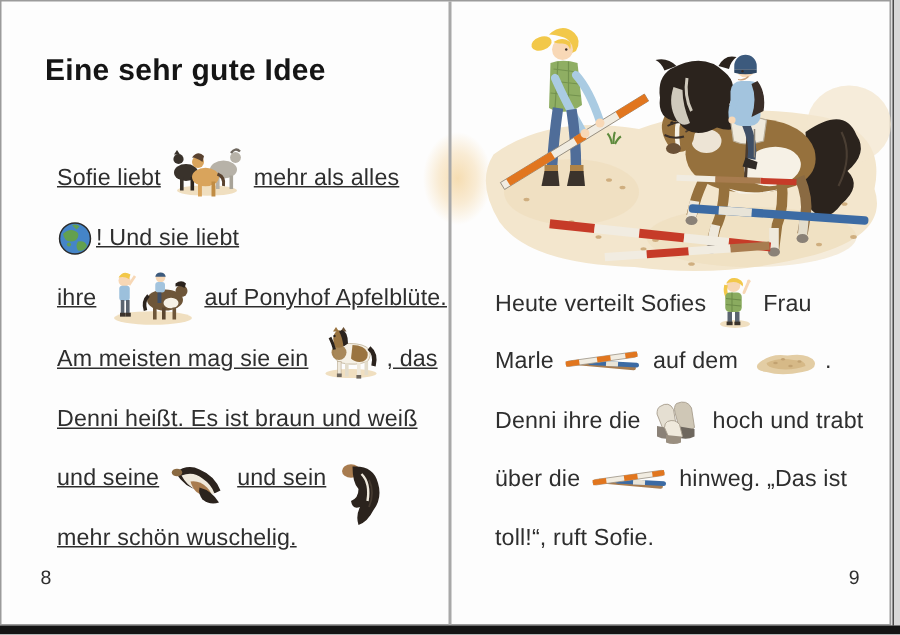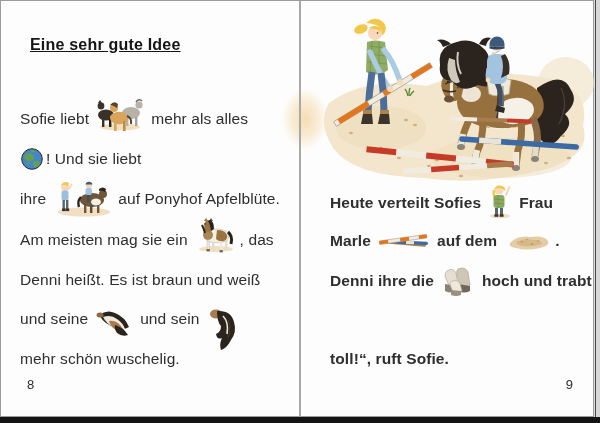--- a/index.html
+++ b/index.html
@@ -18,29 +18,29 @@
   .gutter-bleed{
     position:absolute;left:282px;top:88px;width:46px;height:62px;
     background:radial-gradient(closest-side,#f6ddb2 0%,rgba(246,221,178,0.55) 55%,rgba(246,221,178,0) 100%);
     pointer-events:none;
   }
   .page{position:absolute;top:0;height:417px;}
   .page-left{left:0;width:299px;}
   .page-right{left:301px;width:294px;}
   .title{
     position:absolute;left:30px;top:36px;margin:0;
-    font-size:16px;font-weight:700;color:#151515;letter-spacing:.2px;text-decoration:underline;
+    font-size:20px;font-weight:700;color:#151515;letter-spacing:.2px;
   }
   .line{
     position:absolute;display:flex;align-items:center;gap:7px;
     height:42px;white-space:nowrap;
     font-size:15.5px;color:#2e2e2e;letter-spacing:.1px;
   }
-  .page-left .line{left:20px;}
-  .page-right .line{left:29px;font-weight:bold;}
+  .page-left .line{left:38px;text-decoration:underline;}
+  .page-right .line{left:29px;}
   .pagenum{position:absolute;top:377px;font-size:13px;color:#2e2e2e;}
   .pagenum.pn-left{left:27px;}
   .pagenum.pn-right{right:22px;}
   .illus{position:absolute;left:10px;top:8px;}
   svg{display:block;}
   .ic{flex:0 0 auto;}
 </style>
 </head>
 <body>
 
@@ -374,20 +374,39 @@
       <path d="M6,6 q6,-4 9,2 l2,12 q-4,4 -9,1 l-4,-10 q0,-4 2,-5z" fill="#e5dfd2" stroke="#a79d8d" stroke-width="0.6"></path>
       <path d="M4,19 l11,2 l1,5 q-6,3 -12,0 z" fill="#8a8177"></path>
       <path d="M17,4 q7,-3 10,3 l2,13 q-4,4 -10,1 l-3,-11 q-1,-4 1,-6z" fill="#cfc7b6" stroke="#a79d8d" stroke-width="0.6"></path>
       <path d="M17,19 l12,2 l0,5 q-6,3 -12,0 z" fill="#6e675e"></path>
       <path d="M11,16 q5,-2 8,2 l2,8 q-4,3 -9,1 l-3,-7 q0,-3 2,-4z" fill="#efe9dc" stroke="#a79d8d" stroke-width="0.6"></path>
       <path d="M10,25 l10,1 l0,4 q-5,2 -10,0 z" fill="#9a8f80"></path>
     </svg>
     <span>hoch und trabt</span>
   </div>
 
+  <div class="line" style="top:299px">
+    <span>über die</span>
+    <svg class="ic" width="52" height="18" viewBox="0 0 52 18">
+      <g transform="rotate(5 26 12)">
+          <rect x="4" y="10" width="44" height="3" rx="1.5" fill="#a87c4f"></rect>
+        </g>
+      <g transform="rotate(3 33 11)">
+          <rect x="16" y="9" width="34" height="3.2" rx="1.5" fill="#3c6ba4"></rect>
+          <rect x="28" y="9" width="8" height="3.2" fill="#e8e4d8"></rect>
+        </g>
+      <g transform="rotate(-8 26 7)">
+        <rect x="1" y="5.5" width="48" height="3.6" rx="1.8" fill="#f1ece1" stroke="#9a9183" stroke-width="0.5"></rect>
+        <rect x="1" y="5.5" width="9" height="3.6" fill="#e1761f"></rect>
+        <rect x="22" y="5.5" width="9" height="3.6" fill="#e1761f"></rect>
+        <rect x="41" y="5.5" width="8" height="3.6" fill="#e1761f"></rect>
+      </g>
+    </svg>
+    <span>hinweg. „Das ist</span>
+  </div>
 
   <div class="line" style="top:338px">
     <span>toll!“, ruft Sofie.</span>
   </div>
 
   <div class="pagenum pn-right">9</div>
 </div>
 
 <div class="divider"></div>
 <div class="right-sliver"></div>

